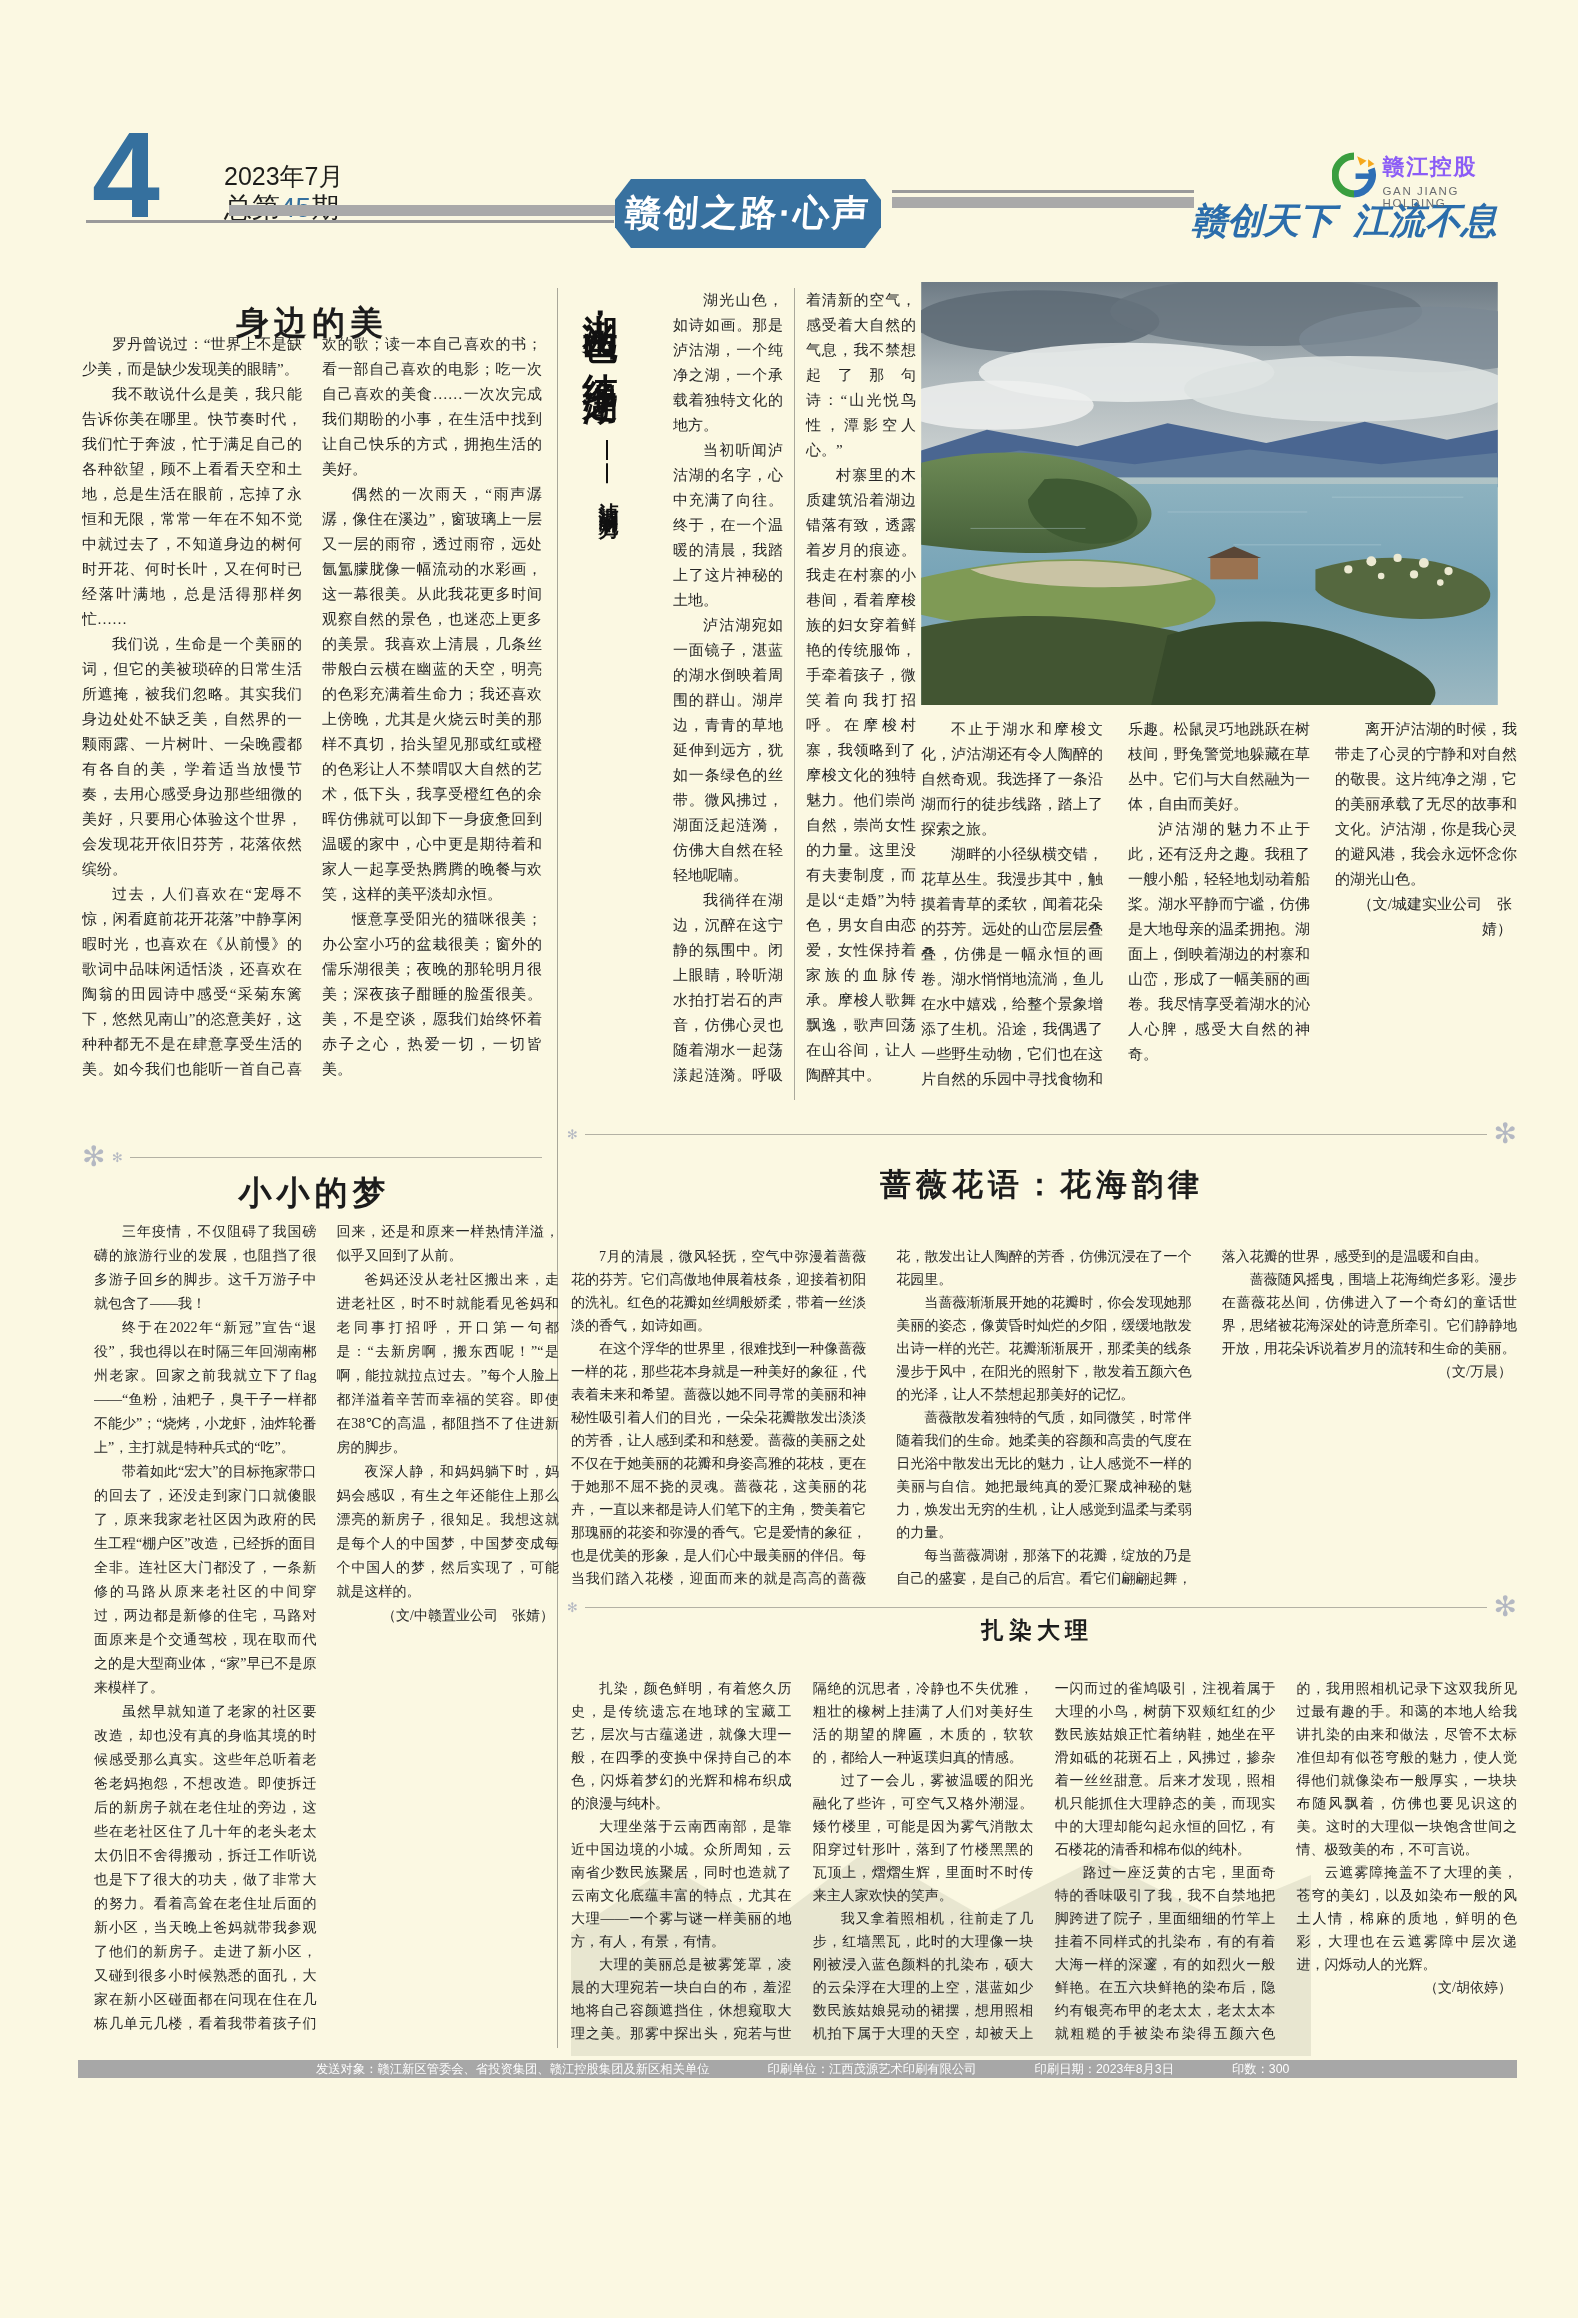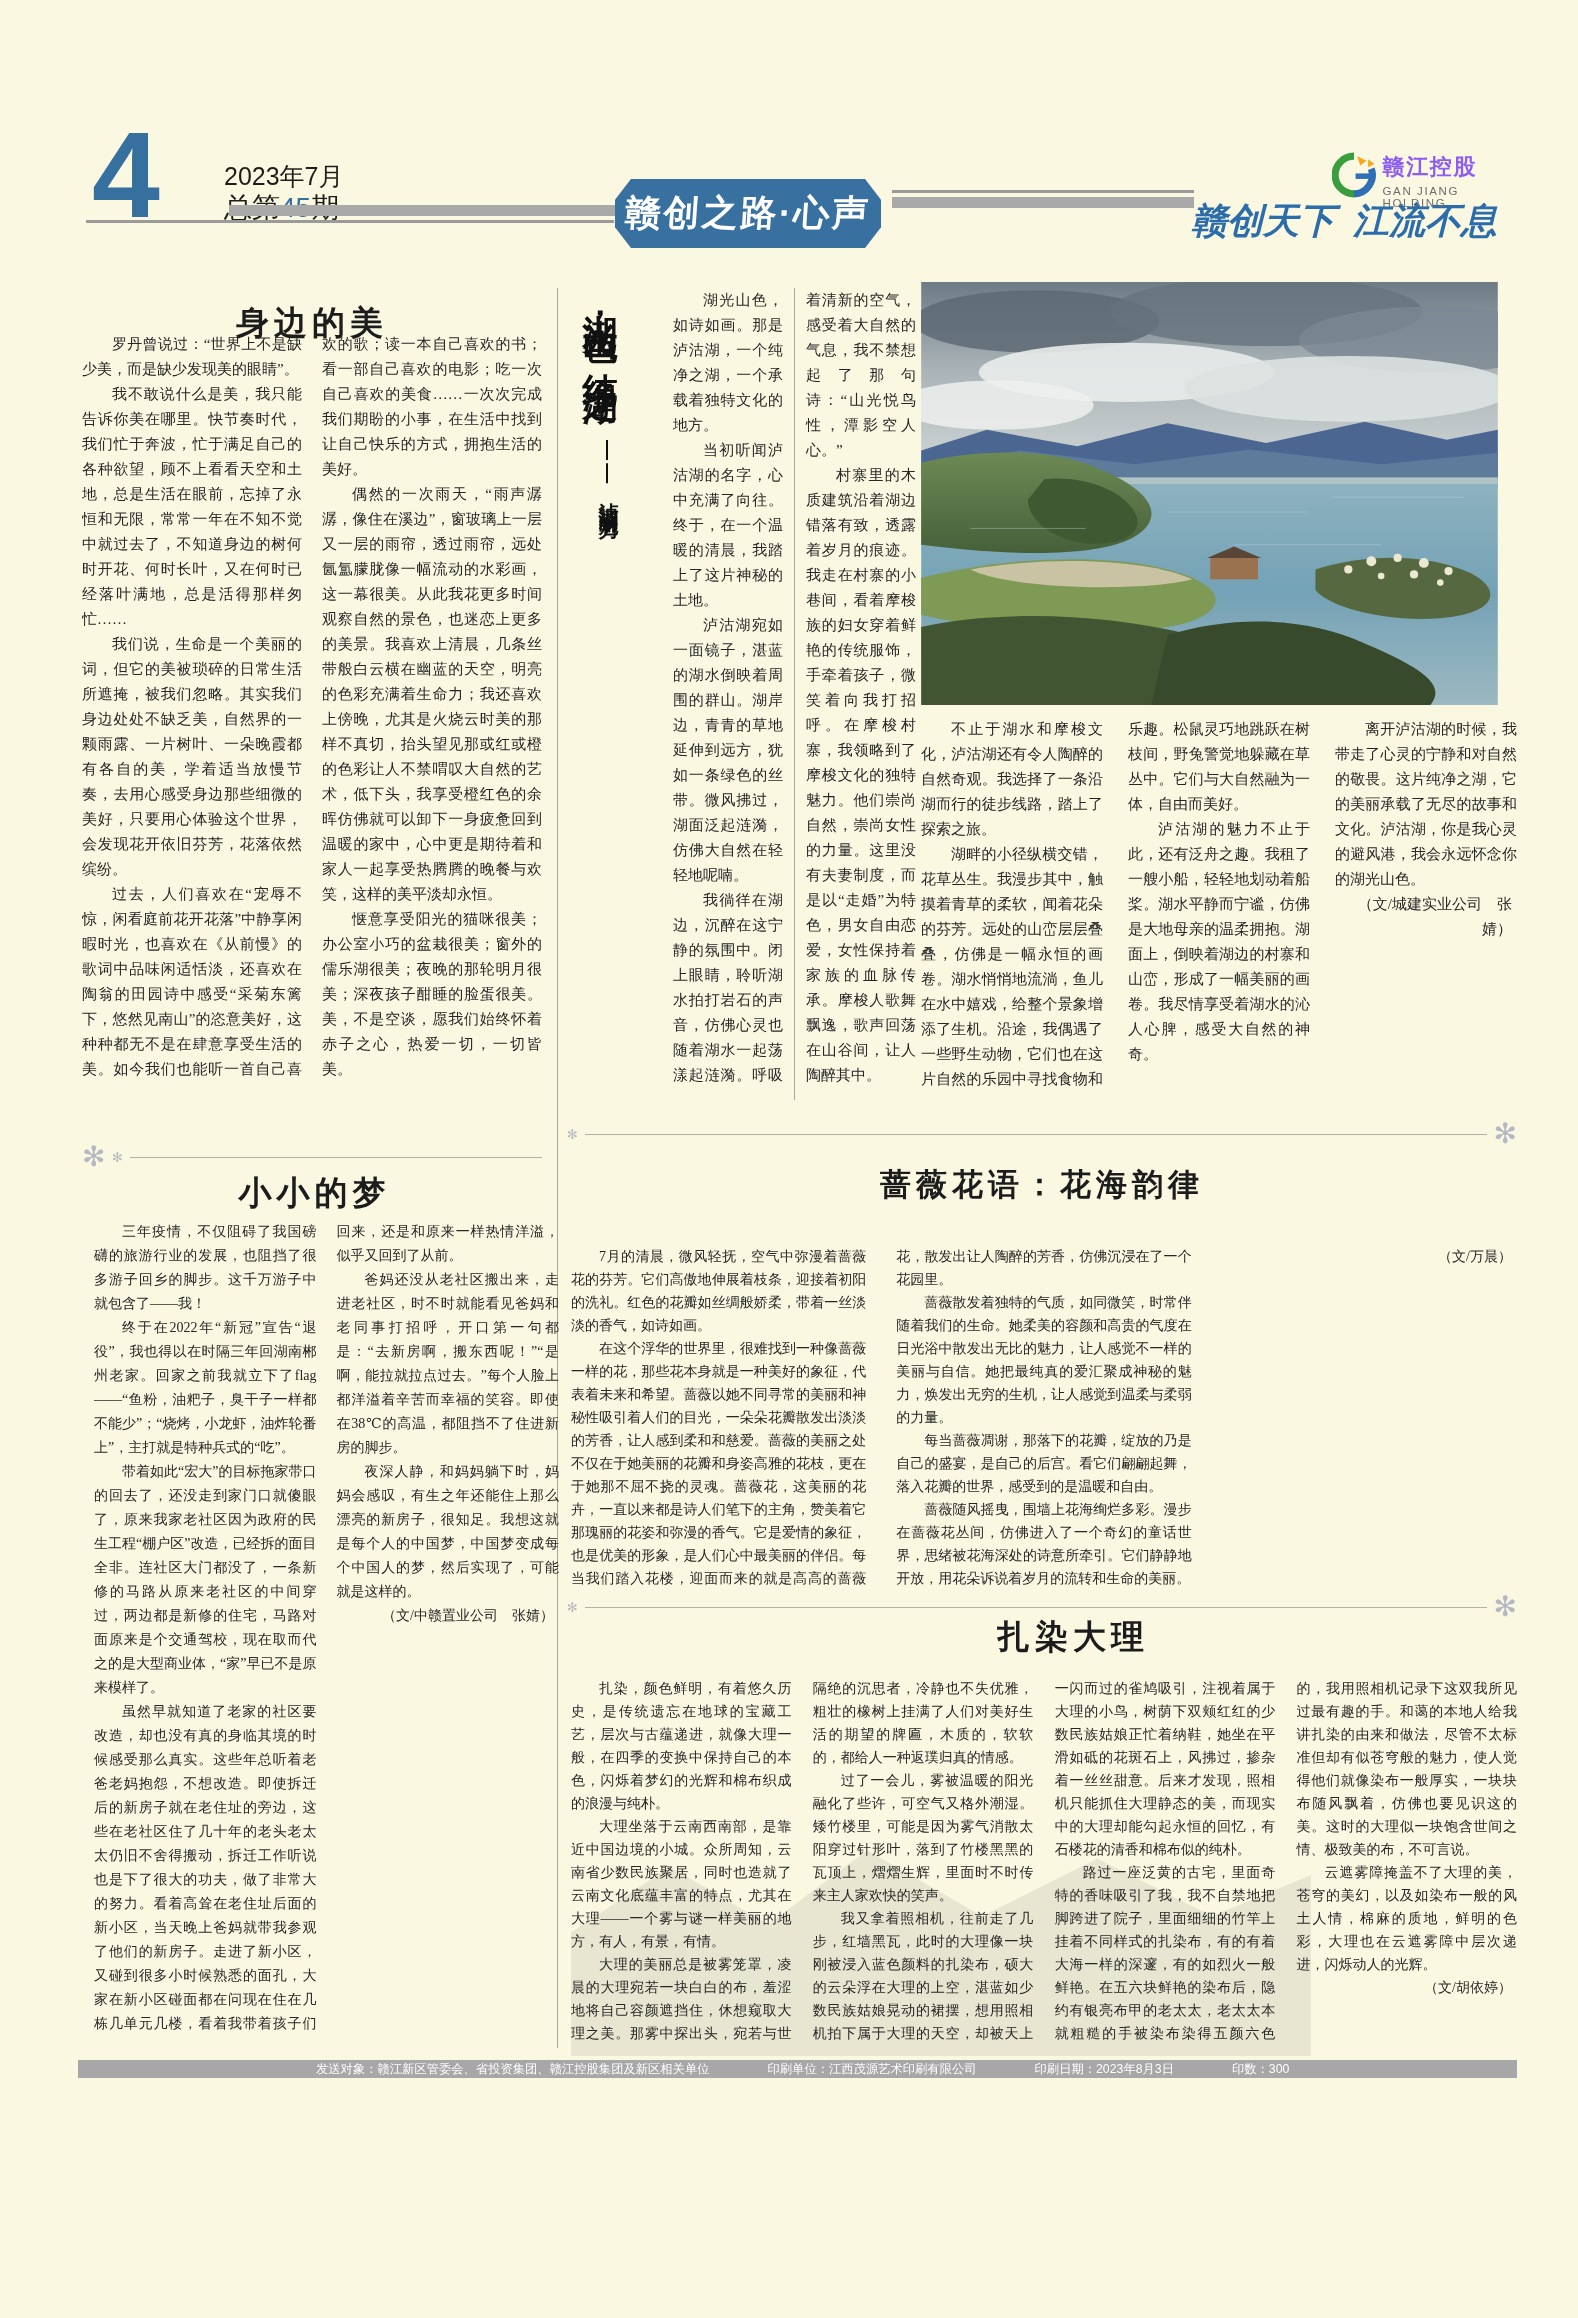--- a/index.html
+++ b/index.html
@@ -192,33 +192,34 @@
 <div class="abs divider" style="left:567px;top:1120px;width:950px;">
   <span class="orn" style="font-size:13px;">✻</span>
   <span class="line"></span>
   <span class="orn" style="font-size:28px;">✻</span>
 </div>
 
 <div class="abs atitle" style="left:567px;top:1164px;width:950px;font-size:31px;">蔷薇花语：花海韵律</div>
 <div class="abs body-cols" style="left:571px;top:1225px;width:946px;height:363px;columns:3;column-gap:30px;font-size:14px;line-height:23px;margin-top:20px;">
   <p>7月的清晨，微风轻抚，空气中弥漫着蔷薇花的芬芳。它们高傲地伸展着枝条，迎接着初阳的洗礼。红色的花瓣如丝绸般娇柔，带着一丝淡淡的香气，如诗如画。</p>
   <p>在这个浮华的世界里，很难找到一种像蔷薇一样的花，那些花本身就是一种美好的象征，代表着未来和希望。蔷薇以她不同寻常的美丽和神秘性吸引着人们的目光，一朵朵花瓣散发出淡淡的芳香，让人感到柔和和慈爱。蔷薇的美丽之处不仅在于她美丽的花瓣和身姿高雅的花枝，更在于她那不屈不挠的灵魂。蔷薇花，这美丽的花卉，一直以来都是诗人们笔下的主角，赞美着它那瑰丽的花姿和弥漫的香气。它是爱情的象征，也是优美的形象，是人们心中最美丽的伴侣。每当我们踏入花楼，迎面而来的就是高高的蔷薇花，散发出让人陶醉的芳香，仿佛沉浸在了一个花园里。</p>
+  <p>当蔷薇渐渐展开她的花瓣时，你会发现她那美丽的姿态，像黄昏时灿烂的夕阳，缓缓地散发出诗一样的光芒。花瓣渐渐展开，那柔美的线条漫步于风中，在阳光的照射下，散发着五颜六色的光泽，让人不禁想起那美好的记忆。</p>
   <p>蔷薇散发着独特的气质，如同微笑，时常伴随着我们的生命。她柔美的容颜和高贵的气度在日光浴中散发出无比的魅力，让人感觉不一样的美丽与自信。她把最纯真的爱汇聚成神秘的魅力，焕发出无穷的生机，让人感觉到温柔与柔弱的力量。</p>
   <p>每当蔷薇凋谢，那落下的花瓣，绽放的乃是自己的盛宴，是自己的后宫。看它们翩翩起舞，落入花瓣的世界，感受到的是温暖和自由。</p>
   <p>蔷薇随风摇曳，围墙上花海绚烂多彩。漫步在蔷薇花丛间，仿佛进入了一个奇幻的童话世界，思绪被花海深处的诗意所牵引。它们静静地开放，用花朵诉说着岁月的流转和生命的美丽。</p>
   <p class="byline">（文/万晨）</p>
 </div>
 
 <div class="abs divider" style="left:567px;top:1593px;width:950px;">
   <span class="orn" style="font-size:13px;">✻</span>
   <span class="line"></span>
   <span class="orn" style="font-size:28px;">✻</span>
 </div>
 
-<div class="abs atitle" style="left:598px;top:1615px;width:950px;font-size:33px;">扎染大理</div>
+<div class="abs atitle" style="left:562px;top:1615px;width:950px;font-size:23px;">扎染大理</div>
 
 <div class="abs watermark" style="left:571px;top:1768px;width:740px;height:288px;">
   <svg width="740" height="288" viewBox="0 0 900 350">
     <path d="M0 200 L120 120 L240 190 L360 100 L500 180 L640 110 L780 180 L900 130 L900 350 L0 350 Z" fill="#8a9078"></path>
     <rect x="80" y="210" width="60" height="60" fill="#7d8470"></rect>
     <rect x="200" y="230" width="80" height="50" fill="#868d79"></rect>
     <rect x="420" y="220" width="70" height="60" fill="#7d8470"></rect>
     <rect x="600" y="235" width="90" height="50" fill="#868d79"></rect>
   </svg>
 </div>

